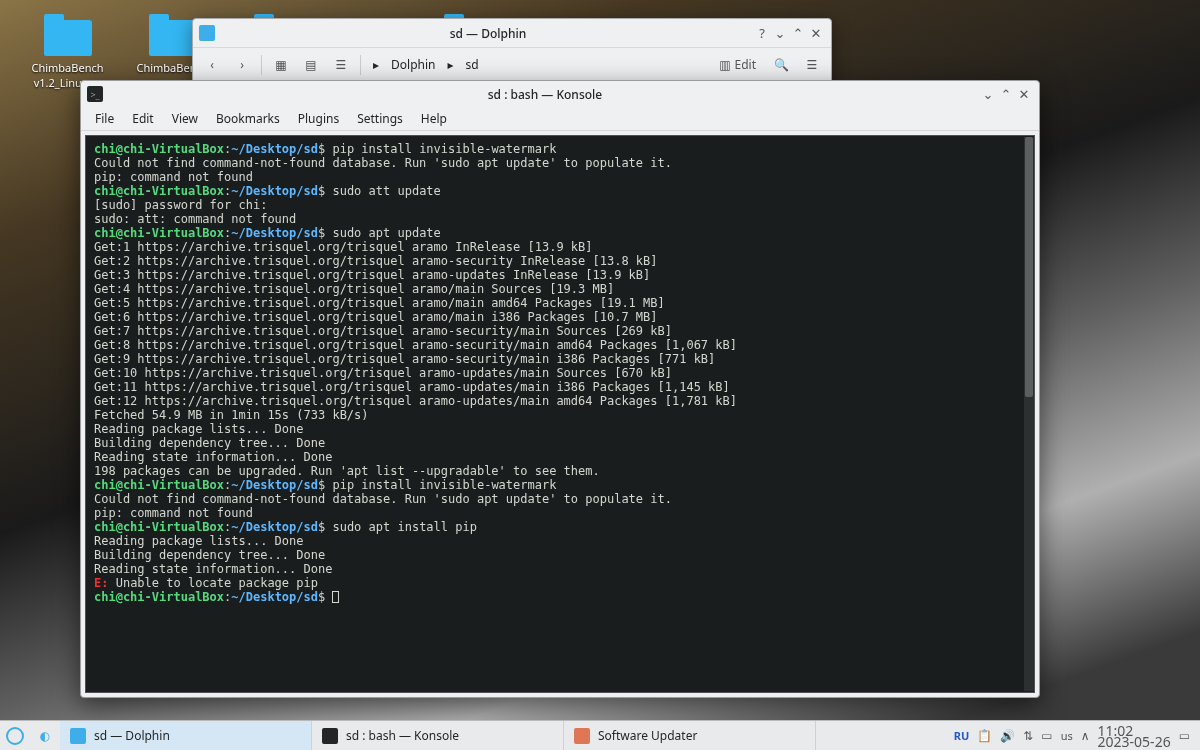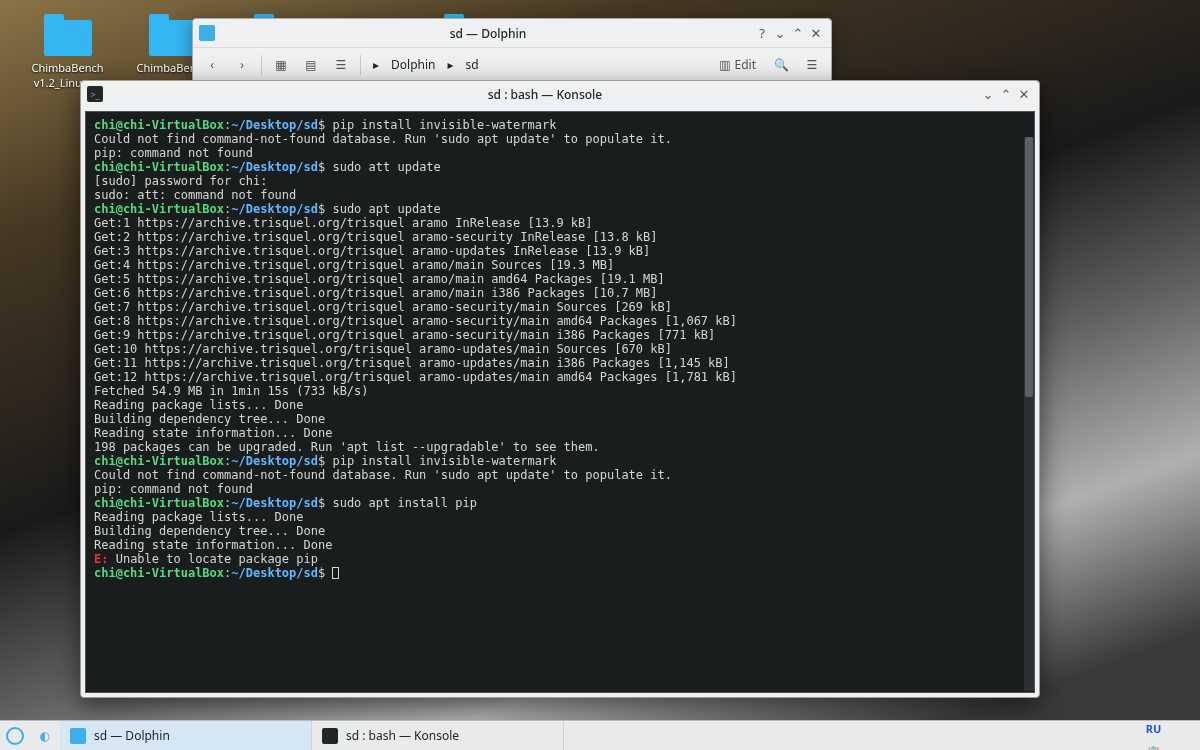--- a/index.html
+++ b/index.html
@@ -67,21 +67,21 @@
   }
   .taskbar .btn { display: flex; align-items: center; padding: 0 6px; }
   .taskbar .launch { width: 30px; justify-content: center; }
   .taskbar .triskel { width:18px; height:18px; border-radius:50%; border:2px solid #3daee9; position:relative; }
   .taskbar .run { width:30px; justify-content:center; color:#3daee9; }
   .task { width: 252px; display: flex; align-items: center; gap: 8px; padding: 0 10px; border-right: 1px solid #d0d1d2; }
   .task.active { background: #d5e7f5; }
   .task .ticon { width: 16px; height: 16px; background: #3daee9; border-radius: 2px; }
   .task .ticon.dark { background: #232627; }
   .task .ticon.sw { background: #d75; }
-  .tray { margin-left: auto; display: flex; align-items: center; gap: 8px; padding: 0 10px; color: #555; flex-direction: column; }
+  .tray { margin-left: auto; display: flex; align-items: center; gap: 8px; padding: 0 10px; color: #555; }
   .tray .lang { font-size: 11px; }
   .tray .clock { text-align: left; font-size: 14px; line-height: 11px; }
 </style>
 </head>
 <body>
 
 <div class="desktop-icon di1">
     <div class="folder"></div>
     <div>ChimbaBench v1.2_Linux_…</div>
   </div>
@@ -126,20 +126,29 @@
   </div>
 </div>
 
 <div class="konsole">
   <div class="titlebar">
     <div class="kicon">&gt;_</div>
     <div class="title" style="flex:1; text-align:center; font-weight:500;">sd : bash — Konsole</div>
     <div class="winbtn">⌄</div>
     <div class="winbtn">⌃</div>
     <div class="winbtn">✕</div>
+  </div>
+  <div class="menubar">
+    <span>File</span>
+    <span>Edit</span>
+    <span>View</span>
+    <span>Bookmarks</span>
+    <span>Plugins</span>
+    <span>Settings</span>
+    <span>Help</span>
   </div>
   <div class="term" id="term"><span class="g">chi@chi-VirtualBox</span><span>:</span><span class="b">~/Desktop/sd</span><span>$ </span>pip install invisible-watermark
 Could not find command-not-found database. Run 'sudo apt update' to populate it.
 pip: command not found
 <span class="g">chi@chi-VirtualBox</span><span>:</span><span class="b">~/Desktop/sd</span><span>$ </span>sudo att update
 [sudo] password for chi:
 sudo: att: command not found
 <span class="g">chi@chi-VirtualBox</span><span>:</span><span class="b">~/Desktop/sd</span><span>$ </span>sudo apt update
 Get:1 https://archive.trisquel.org/trisquel aramo InRelease [13.9 kB]
 Get:2 https://archive.trisquel.org/trisquel aramo-security InRelease [13.8 kB]
@@ -178,20 +187,24 @@
     </div>
   <div class="btn run">◐</div>
   <div class="task active">
       <div class="ticon"></div>
       <span>sd — Dolphin</span>
     </div>
   <div class="task">
       <div class="ticon dark"></div>
       <span>sd : bash — Konsole</span>
     </div>
+  <div class="task">
+      <div class="ticon sw"></div>
+      <span>Software Updater</span>
+    </div>
   <div class="tray">
     <span class="lang" style="color:#2358c4; font-weight:bold;">RU</span>
     <span>📋</span>
     <span>🔊</span>
     <span>⇅</span>
     <span>▭</span>
     <span class="lang">us</span>
     <span>∧</span>
     <div class="clock">
       <div>11:02</div>

